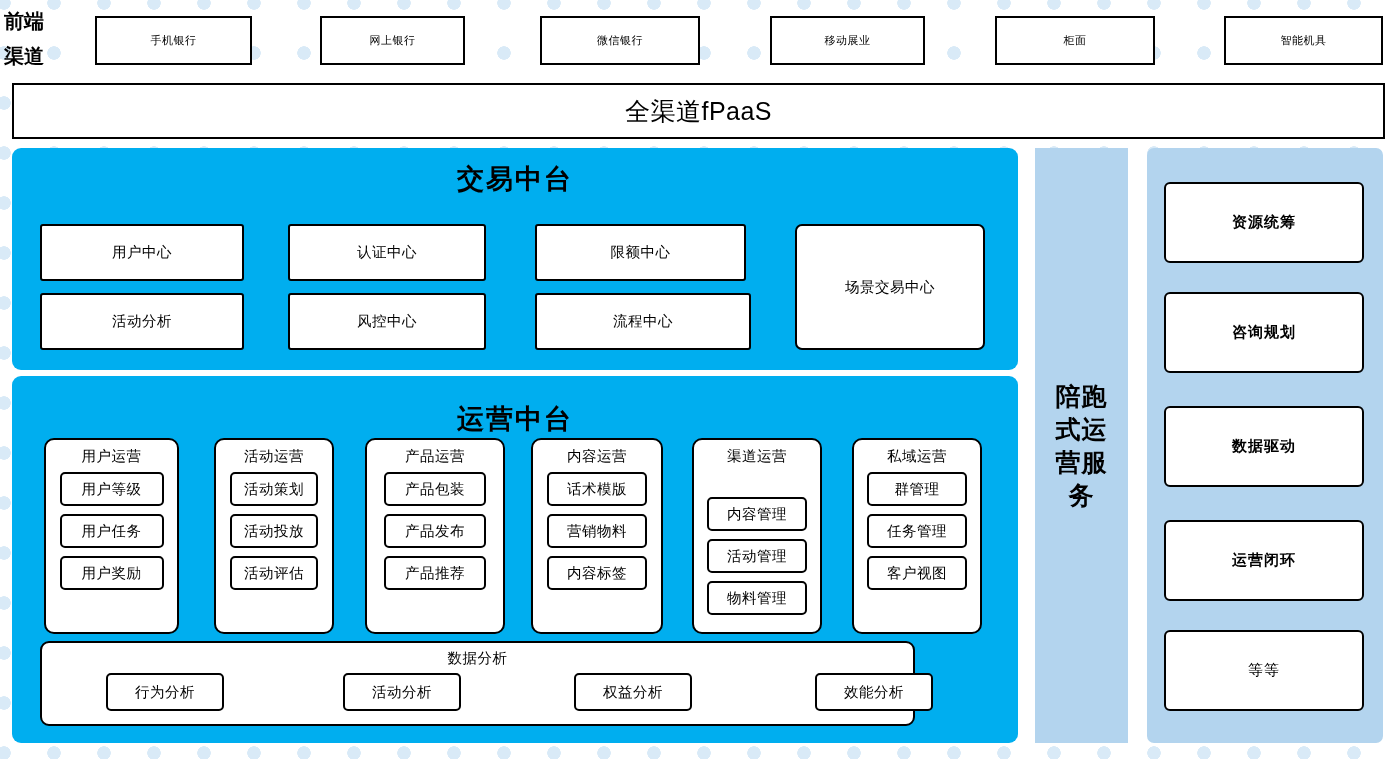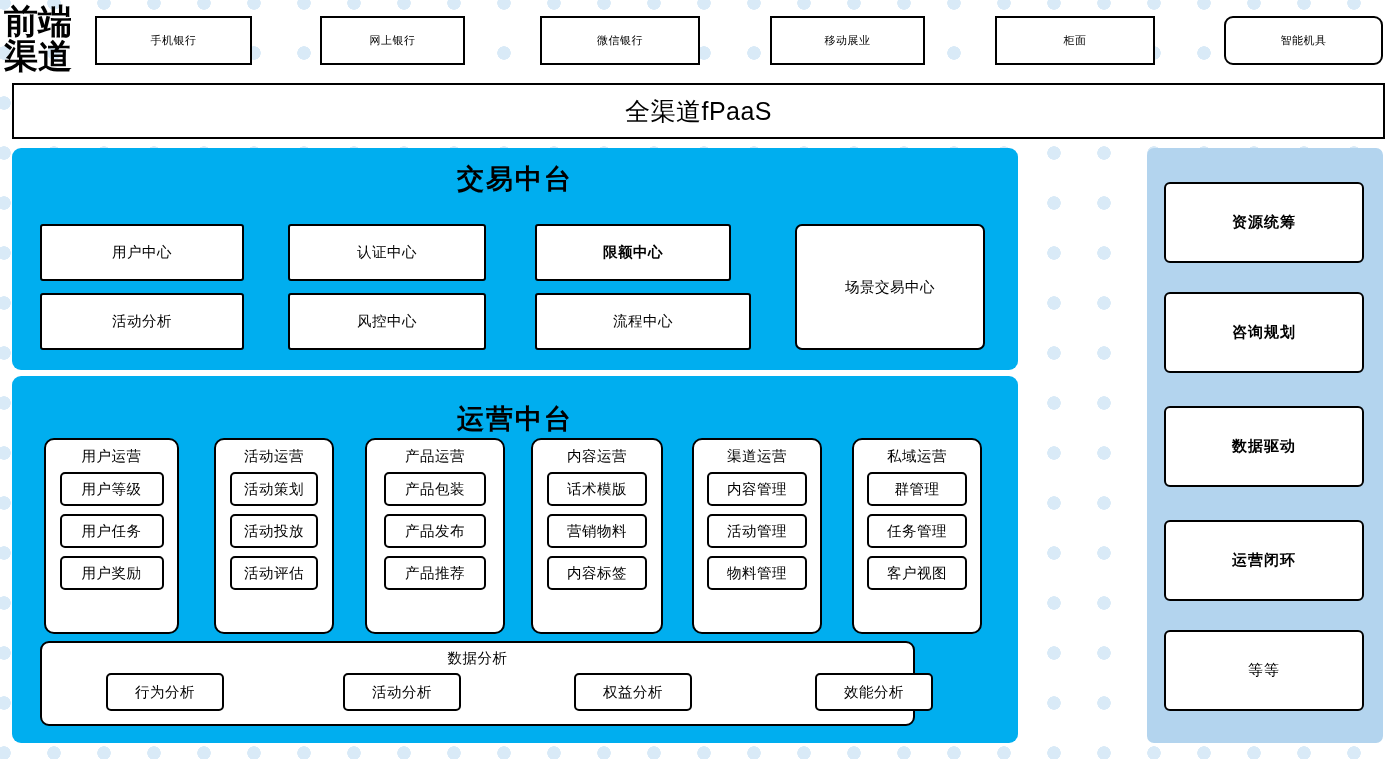--- a/index.html
+++ b/index.html
@@ -30,21 +30,21 @@
     position: absolute;
     left: 0; top: 0;
     width: 1393px; height: 759px;
     z-index: 1;
   }
   .abs { position: absolute; box-sizing: border-box; }
 
   
   .chan-label {
     left: 4px; top: 2px; width: 84px; height: 74px;
-    font-size: 34px; font-weight: 700; line-height: 35px;
+    font-size: 20px; font-weight: 700; line-height: 35px;
     letter-spacing: 0px;
     display: flex; flex-direction: column;
     justify-content: center; align-items: flex-start;
     font-family: "Liberation Serif", "DejaVu Serif", serif;
   }
   .chan-label span { display: block; }
 
   .chan-box {
     top: 16px; height: 49px;
     background: #ffffff;
@@ -183,32 +183,32 @@
     <span>前端</span>
     <span>渠道</span>
   </div>
 
   <div id="channel-boxes">
       <div class="abs chan-box" style="left: 95px; width: 157px;">手机银行</div>
       <div class="abs chan-box" style="left: 320px; width: 145px;">网上银行</div>
       <div class="abs chan-box" style="left: 540px; width: 160px;">微信银行</div>
       <div class="abs chan-box" style="left: 770px; width: 155px;">移动展业</div>
       <div class="abs chan-box" style="left: 995px; width: 160px;">柜面</div>
-      <div class="abs chan-box" style="left: 1224px; width: 159px; border-radius: 9px;">智能机具</div>
+      <div class="abs chan-box" style="left: 1224px; width: 159px;">智能机具</div>
     </div>
 
   <div class="abs fpaas-bar">全渠道fPaaS</div>
 
   <div class="abs cyan" id="trade-panel">
     <div class="panel-title" id="trade-title">交易中台</div>
   </div>
   <div id="trade-boxes">
       <div class="abs trade-box" style="left: 40px; top: 224px; width: 204px; height: 57px;">用户中心</div>
       <div class="abs trade-box" style="left: 288px; top: 224px; width: 198px; height: 57px;">认证中心</div>
-      <div class="abs trade-box" style="left: 535px; top: 224px; width: 196px; height: 57px; font-weight: bold;">限额中心</div>
+      <div class="abs trade-box" style="left: 535px; top: 224px; width: 211px; height: 57px;">限额中心</div>
       <div class="abs trade-box" style="left: 40px; top: 293px; width: 204px; height: 57px;">活动分析</div>
       <div class="abs trade-box" style="left: 288px; top: 293px; width: 198px; height: 57px;">风控中心</div>
       <div class="abs trade-box" style="left: 535px; top: 293px; width: 216px; height: 57px;">流程中心</div>
       <div class="abs trade-box trade-tall" style="left: 795px; top: 224px; width: 190px; height: 126px;">场景交易中心</div>
     </div>
 
   <div class="abs cyan" id="ops-panel">
     <div class="panel-title" id="ops-title">运营中台</div>
   </div>
   <div id="ops-columns">
@@ -231,21 +231,21 @@
         <div class="ops-chip" style="width: 102px;">产品推荐</div>
       </div>
       <div class="abs ops-col" style="left: 531px; width: 132px;">
         <div class="ops-col-title">内容运营</div>
         <div class="ops-chip" style="width: 100px;">话术模版</div>
         <div class="ops-chip" style="width: 100px;">营销物料</div>
         <div class="ops-chip" style="width: 100px;">内容标签</div>
       </div>
       <div class="abs ops-col" style="left: 692px; width: 130px;">
         <div class="ops-col-title">渠道运营</div>
-        <div class="ops-chip" style="width: 100px;">内容管理</div>
+        <div class="ops-chip" style="width: 100px; margin-top: 25px;">内容管理</div>
         <div class="ops-chip" style="width: 100px;">活动管理</div>
         <div class="ops-chip" style="width: 100px;">物料管理</div>
       </div>
       <div class="abs ops-col" style="left: 852px; width: 130px;">
         <div class="ops-col-title">私域运营</div>
         <div class="ops-chip" style="width: 100px;">群管理</div>
         <div class="ops-chip" style="width: 100px;">任务管理</div>
         <div class="ops-chip" style="width: 100px;">客户视图</div>
       </div>
     </div>
@@ -253,20 +253,23 @@
   <div class="abs" id="data-strip">
     <div id="data-strip-title">数据分析</div>
   </div>
   <div id="data-chips">
       <div class="data-chip" style="left: 106px; top: 673px; position: absolute;">行为分析</div>
       <div class="data-chip" style="left: 343px; top: 673px; position: absolute;">活动分析</div>
       <div class="data-chip" style="left: 574px; top: 673px; position: absolute;">权益分析</div>
       <div class="data-chip" style="left: 815px; top: 673px; position: absolute;">效能分析</div>
     </div>
 
+  <div class="abs" id="service-col">
+    <div id="service-col-text">陪跑式运营服务</div>
+  </div>
 
   <div class="abs" id="right-panel"></div>
   <div id="right-cards">
       <div class="right-card bold" style="left: 1164px; top: 182px;">资源统筹</div>
       <div class="right-card bold" style="left: 1164px; top: 292px;">咨询规划</div>
       <div class="right-card bold" style="left: 1164px; top: 406px;">数据驱动</div>
       <div class="right-card bold" style="left: 1164px; top: 520px;">运营闭环</div>
       <div class="right-card" style="left: 1164px; top: 630px;">等等</div>
     </div>
 

